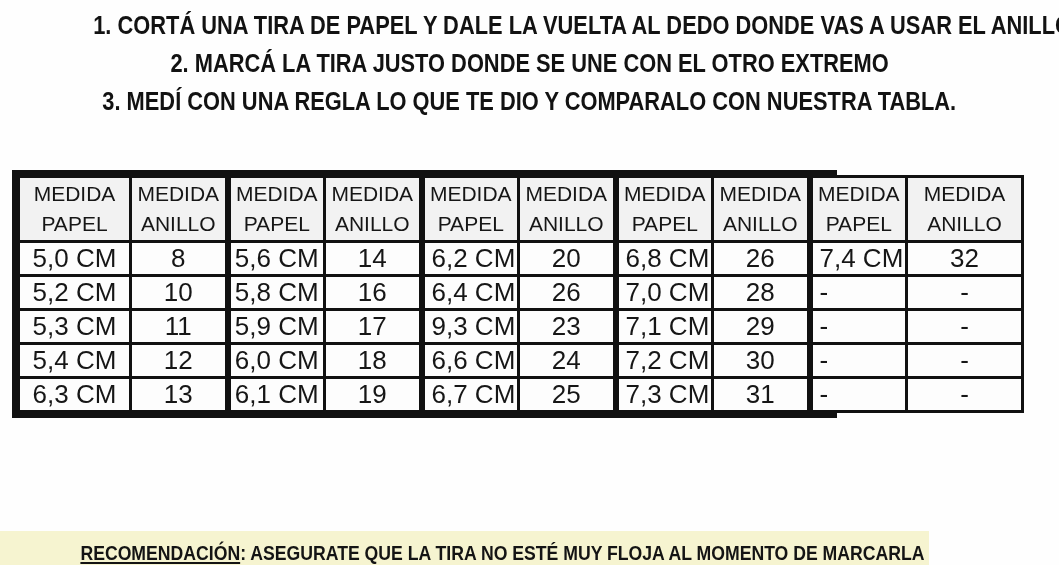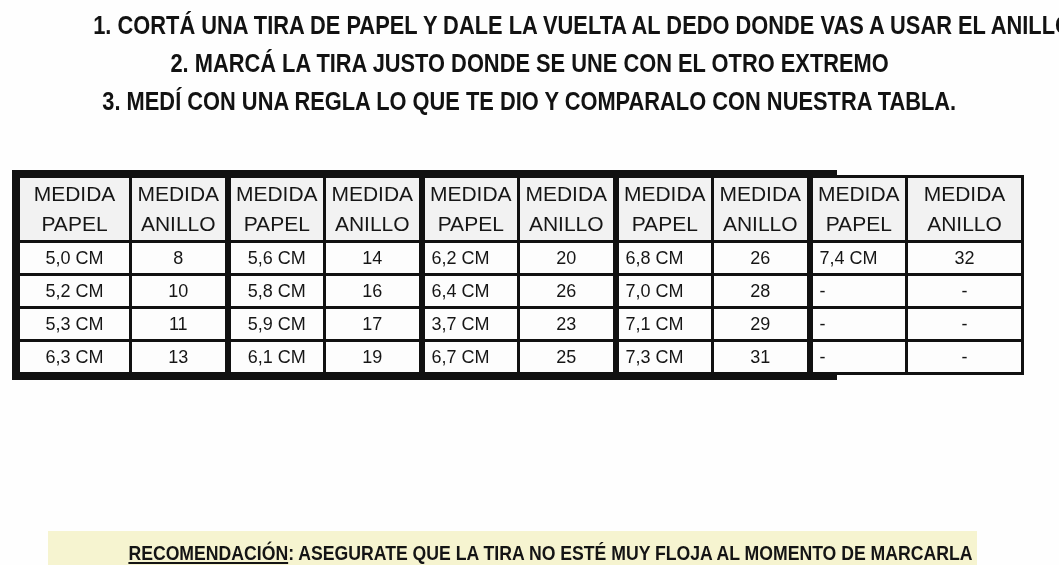--- a/index.html
+++ b/index.html
@@ -65,21 +65,21 @@
   .ring-table th{
     background:var(--header-bg);
     font-weight:400;
     font-size:21px;
     height:64px;
     line-height:30px;
     padding:1px 0;
   }
   .ring-table td{
     background:var(--cell-bg);
-    font-size:18px;
+    font-size:26px;
     height:33px;
     padding:0 2px;
   }
   
   .ring-table td:nth-child(5),
   .ring-table td:nth-child(7),
   .ring-table td:nth-child(9){
     text-align:left;
     padding-left:7px;
   }
@@ -89,21 +89,20 @@
   .ring-table col:last-child{width:116px;}
 
   
   .footer{
     position:absolute;
     left:0;bottom:0;
     width:929px;height:34px;
     background:var(--footer-bg);
     overflow:hidden;
     text-align:center;
-    margin-left:48px;
   }
   .footer .txt{
     display:inline-block;
     margin-top:11px;
     transform:scaleX(0.84);
     transform-origin:50% 0;
     font-weight:bold;
     font-size:21px;
     line-height:22px;
     white-space:nowrap;
@@ -211,24 +210,36 @@
           <td>7,0 CM</td>
           <td>28</td>
           <td>-</td>
           <td>-</td>
         </tr>
         <tr>
           <td>5,3 CM</td>
           <td>11</td>
           <td>5,9 CM</td>
           <td>17</td>
-          <td>3,7 CM</td>
+          <td>9,3 CM</td>
           <td>23</td>
           <td>7,1 CM</td>
           <td>29</td>
+          <td>-</td>
+          <td>-</td>
+        </tr>
+        <tr>
+          <td>5,4 CM</td>
+          <td>12</td>
+          <td>6,0 CM</td>
+          <td>18</td>
+          <td>6,6 CM</td>
+          <td>24</td>
+          <td>7,2 CM</td>
+          <td>30</td>
           <td>-</td>
           <td>-</td>
         </tr>
         <tr>
           <td>6,3 CM</td>
           <td>13</td>
           <td>6,1 CM</td>
           <td>19</td>
           <td>6,7 CM</td>
           <td>25</td>

